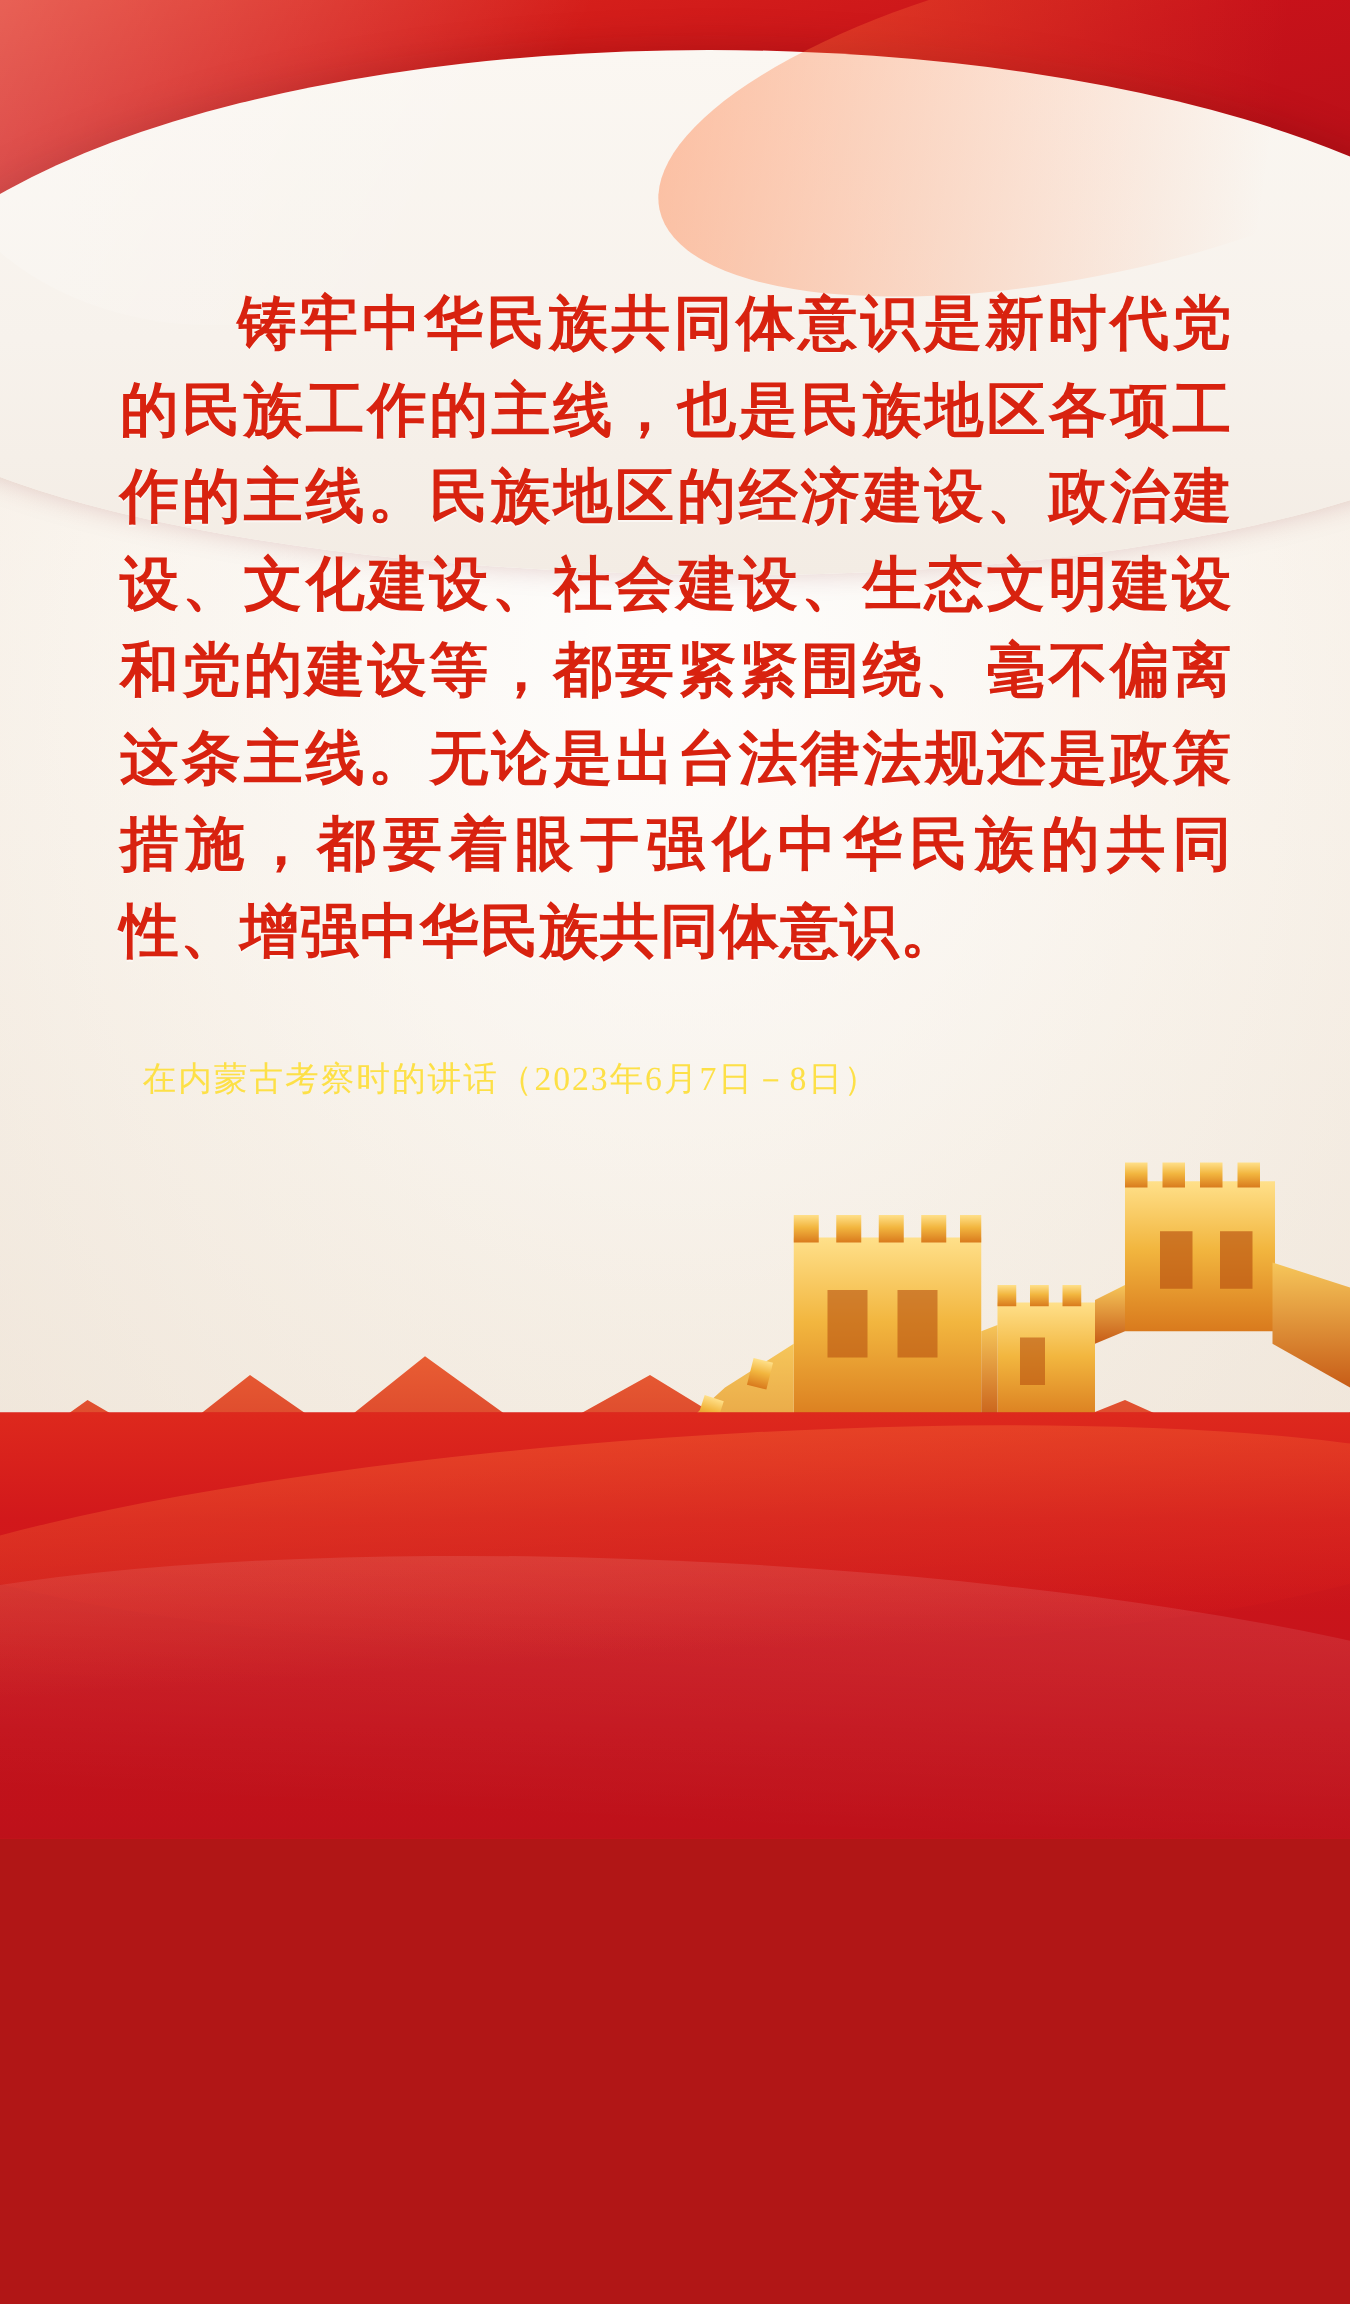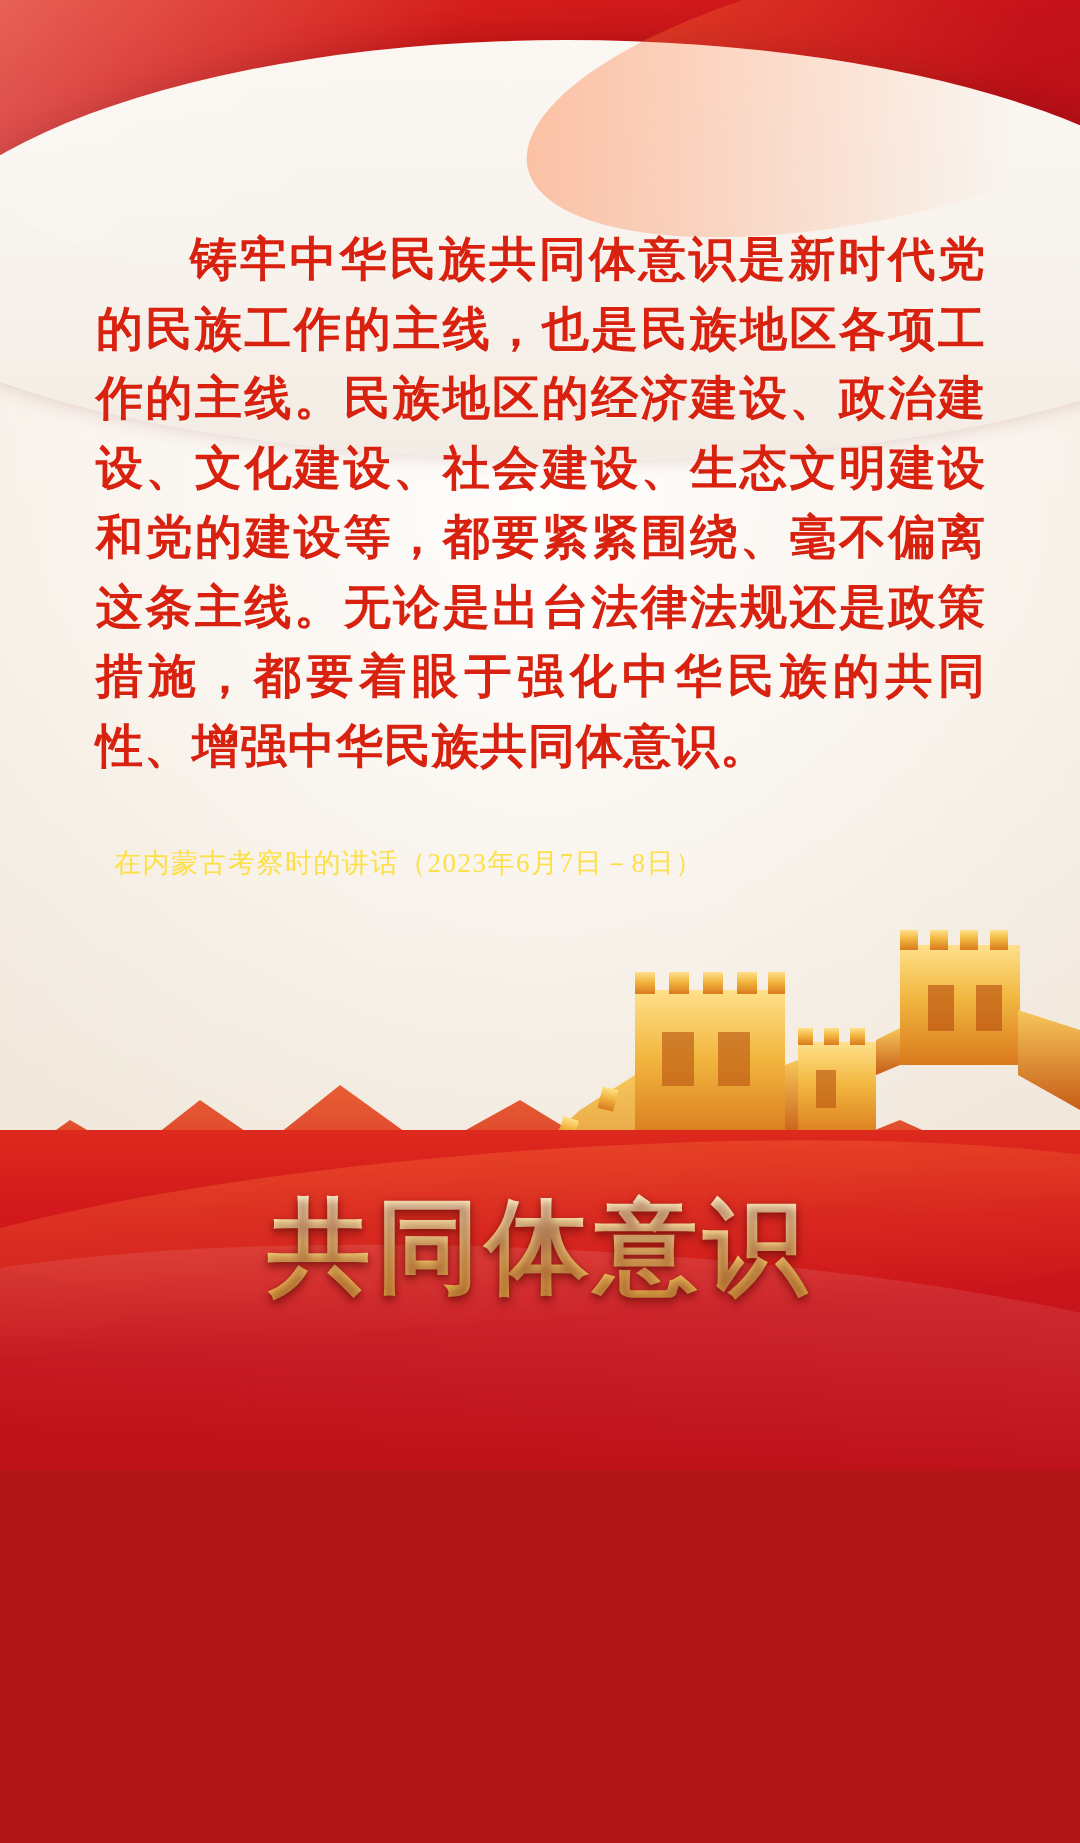--- a/index.html
+++ b/index.html
@@ -340,20 +340,19 @@
     <g fill="#ffd9a0" opacity="0.55" transform="translate(300,0) scale(-1,1)">
       <path d="M30,200 C70,150 120,150 150,190 C120,205 70,225 30,200 Z"></path>
       <path d="M20,150 C60,120 100,130 120,165 C85,180 45,180 20,150 Z"></path>
       <circle cx="160" cy="205" r="16"></circle>
       <circle cx="196" cy="222" r="11"></circle>
       <path d="M60,230 C95,215 135,225 155,250 C115,262 80,255 60,230 Z"></path>
     </g>
   </svg>
 
   <div class="headline">
-    <div class="headline-line second">共同体意识</div>
   </div>
 
   <div class="footer">
     <div class="footer-text">中国民族报</div>
   </div>
 
 </div>
 
 </body></html>

